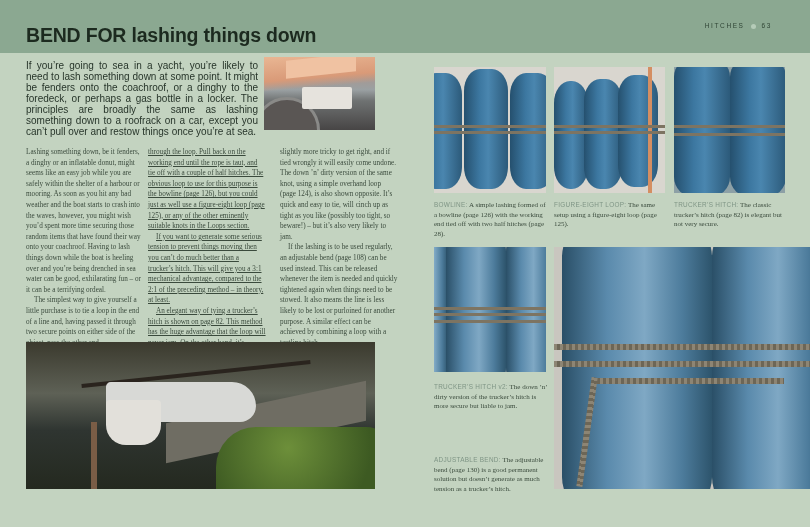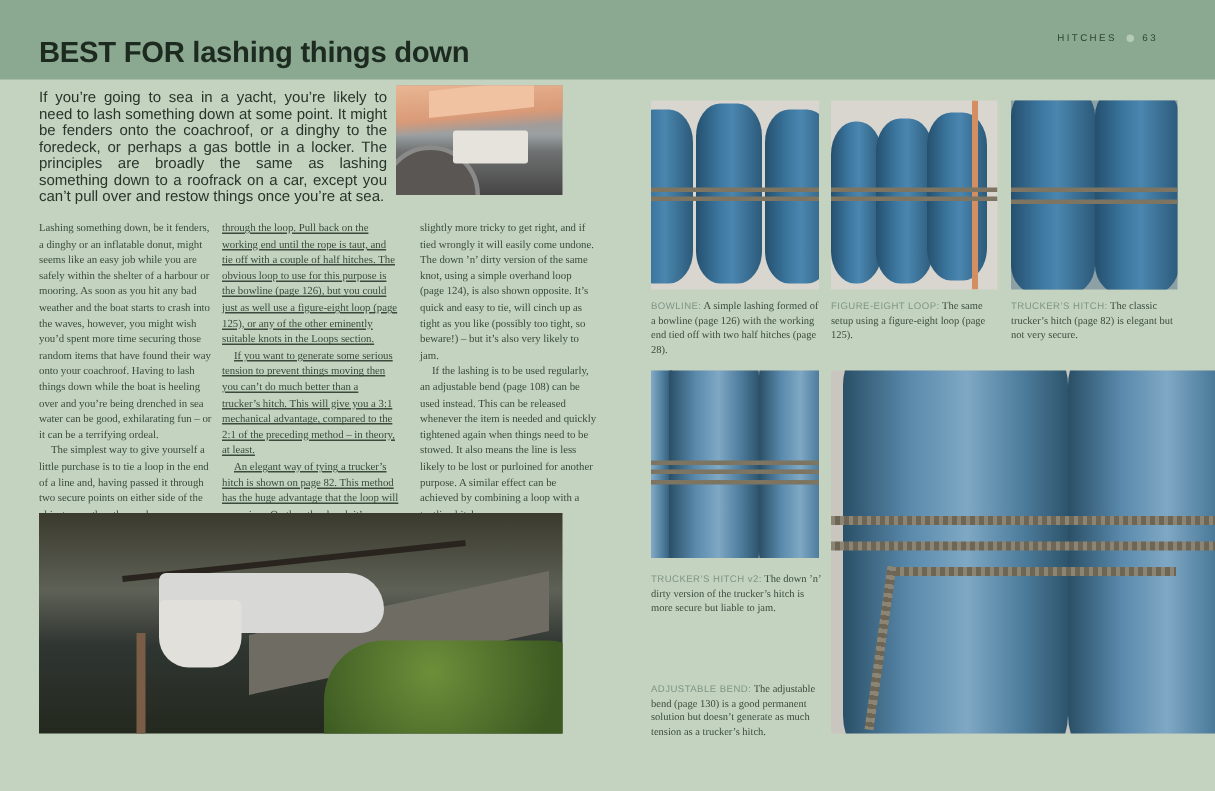--- a/index.html
+++ b/index.html
@@ -76,21 +76,21 @@
     .harbour-photo .stern { position:absolute; left:80px; top:58px; width:55px; height:45px; background:#e2e0da; border-radius:4px 4px 20px 20px; }
     .harbour-photo .pontoon { position:absolute; left:140px; top:60px; width:200px; height:40px; background:#6f6d63; transform: skewY(-12deg); }
     .harbour-photo .bush { position:absolute; left:190px; top:85px; width:180px; height:70px; background: radial-gradient(circle at 40% 30%, #6d8f3a, #3d5a22 70%); border-radius: 40px 30px 0 0; }
     .harbour-photo .mast { position:absolute; left:55px; top:30px; width:230px; height:4px; background:#2a241e; transform: rotate(-6deg); }
     .harbour-photo .post { position:absolute; left:65px; top:80px; width:6px; height:75px; background:#7a5d46; }
   </style>
 </head>
 <body>
 
 <div class="header-band"></div>
-<h1 class="title">BEST FOR lashing things down</h1>
+<h1 class="title">BEND FOR lashing things down</h1>
 <div class="running-head">
   <span>HITCHES</span><span class="dot"></span><span>63</span>
 </div>
 
 <p class="intro">If you’re going to sea in a yacht, you’re likely to need to lash something down at some point. It might be fenders onto the coachroof, or a dinghy to the foredeck, or perhaps a gas bottle in a locker. The principles are broadly the same as lashing something down to a roofrack on a car, except you can’t pull over and restow things once you’re at sea.</p>
 
 <div class="photo yacht-bow" style="left:264px; top:57px; width:111px; height:73px;">
   <div class="sail"></div>
   <div class="deck"></div>
   <div class="box"></div>

